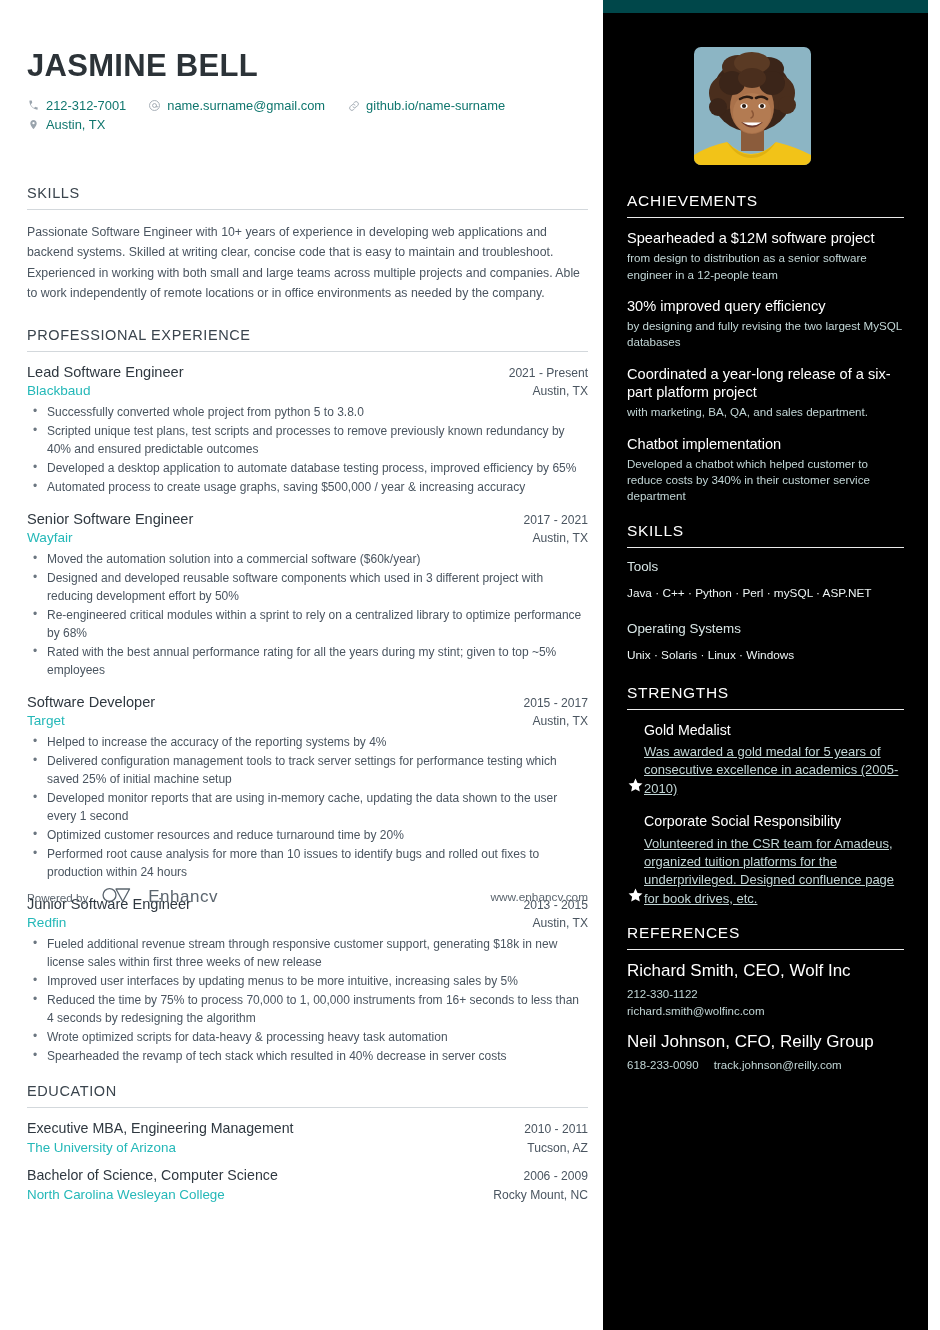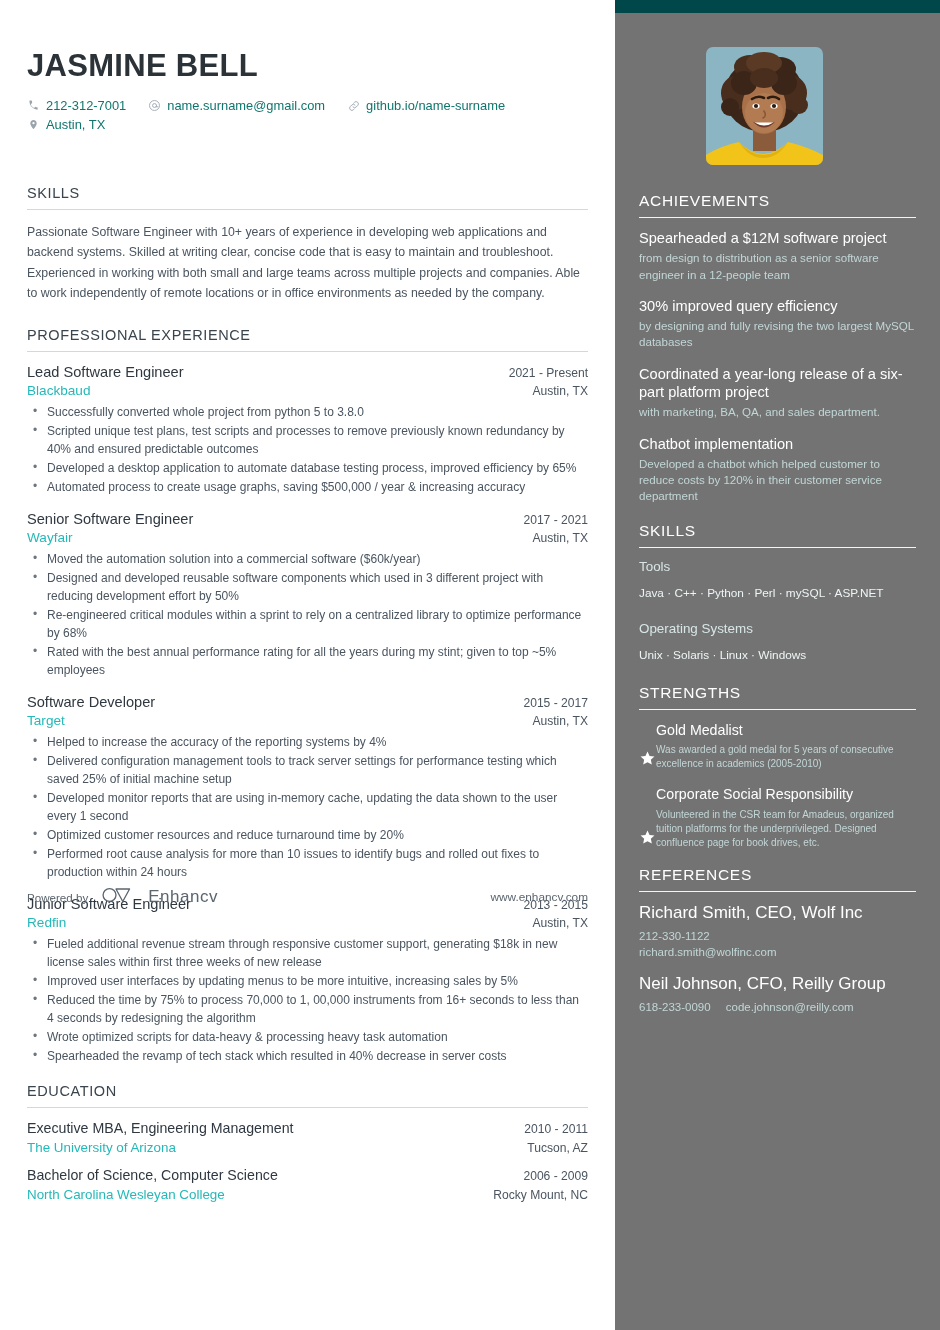--- a/index.html
+++ b/index.html
@@ -6,23 +6,23 @@
   html, body {
     width: 940px; height: 1330px;
     background: #ffffff;
     font-family: "Liberation Sans", sans-serif;
     -webkit-font-smoothing: antialiased;
   }
   .page { position: relative; width: 940px; height: 1330px; overflow: hidden; background:#fff; }
 
   
   .sidebar {
-    position: absolute; top: 0; right: 0;
+    position: absolute; top: 0; right: 12px;
     width: 325px; height: 1330px;
-    background: #737373;
+    background: #000000;
     padding: 0 24px;
   }
   .sidebar-topband {
     position: absolute; top: 0; left: 0; right: 0; height: 13px;
     background: #00474a;
   }
   .photo-wrap {
     position: absolute; top: 47px; left: 91px;
     width: 117px; height: 118px;
     border-radius: 7px; overflow: hidden;
@@ -44,21 +44,21 @@
   .ach-desc { color: #c2d6d6; font-size: 11.6px; line-height: 1.4; }
 
   .skill-group { margin-bottom: 16px; }
   .skill-group-name { color: #d8e6e6; font-size: 13.4px; margin-bottom: 8px; }
   .skill-list { color: #eef5f5; font-size: 11.8px; line-height: 2.0; }
 
   .str-item { display: flex; margin-bottom: 14px; align-items: flex-end; }
   .star-icon { flex: 0 0 auto; width: 17px; margin-top: 1px; }
   .str-body { flex: 1 1 auto; }
   .str-title { color: #ffffff; font-size: 14.2px; line-height: 1.28; margin-bottom: 4px; }
-  .str-desc { color: #c2d6d6; font-size: 10px; line-height: 1.42; }
+  .str-desc { color: #c2d6d6; font-size: 13px; line-height: 1.42; text-decoration: underline; }
 
   .ref-item { margin-bottom: 13px; }
   .ref-name { color: #ffffff; font-size: 17px; margin-bottom: 5px; }
   .ref-contact { color: #c2d6d6; font-size: 11.5px; line-height: 1.42; }
   .ref-inline span { margin-right: 12px; }
 
   
   .main { position: absolute; top: 0; left: 0; width: 615px; height: 947px; padding: 0 27px; }
   .name {
     color: #2c3338; font-size: 31px; font-weight: bold; letter-spacing: .3px;
@@ -173,21 +173,21 @@
       <div class="ach-item">
         <div class="ach-title">30% improved query efficiency</div>
         <div class="ach-desc">by designing and fully revising the two largest MySQL databases</div>
       </div>
       <div class="ach-item">
         <div class="ach-title">Coordinated a year-long release of a six-part platform project</div>
         <div class="ach-desc">with marketing, BA, QA, and sales department.</div>
       </div>
       <div class="ach-item">
         <div class="ach-title">Chatbot implementation</div>
-        <div class="ach-desc">Developed a chatbot which helped customer to reduce costs by 120% in their customer service department</div>
+        <div class="ach-desc">Developed a chatbot which helped customer to reduce costs by 340% in their customer service department</div>
       </div>
     </section>
 
     <section class="side-section" style="margin-top:17px;">
       <div class="side-h">SKILLS</div>
       <div class="side-rule"></div>
 
       <div class="skill-group">
         <div class="skill-group-name">Tools</div>
         <div class="skill-list">Java · C++ · Python · Perl · mySQL · ASP.NET</div>
@@ -236,21 +236,21 @@
         <div class="ref-contact">
           <div>212-330-1122</div>
           <div>richard.smith@wolfinc.com</div>
         </div>
       </div>
 
       <div class="ref-item">
         <div class="ref-name">Neil Johnson, CFO, Reilly Group</div>
         <div class="ref-contact ref-inline">
           <span>618-233-0090</span>
-          <span>code.johnson@reilly.com</span>
+          <span>track.johnson@reilly.com</span>
         </div>
       </div>
     </section>
   </aside>
 
   <main class="main">
 
     <h1 class="name">JASMINE BELL</h1>
 
     <div class="contact-row">

